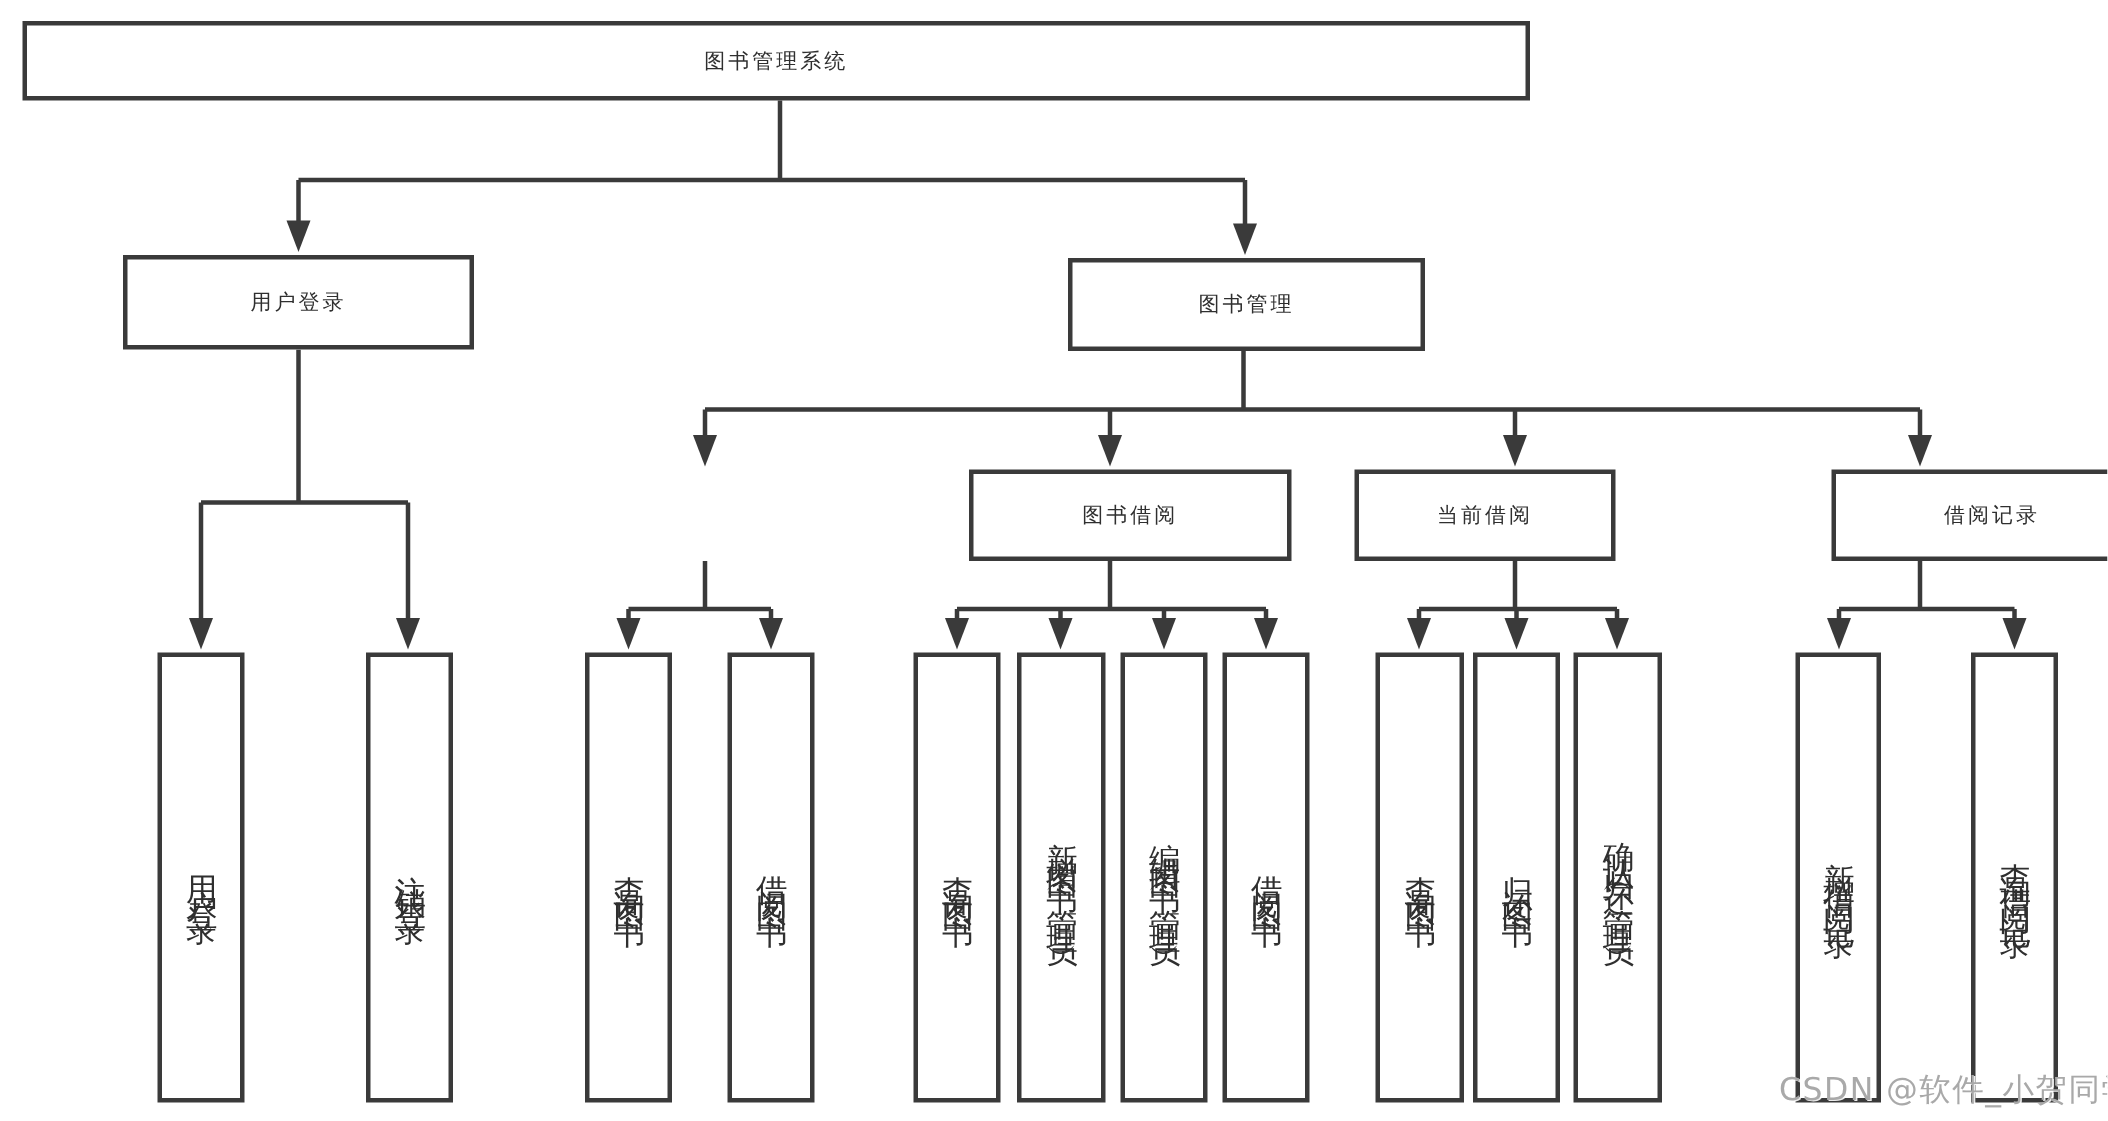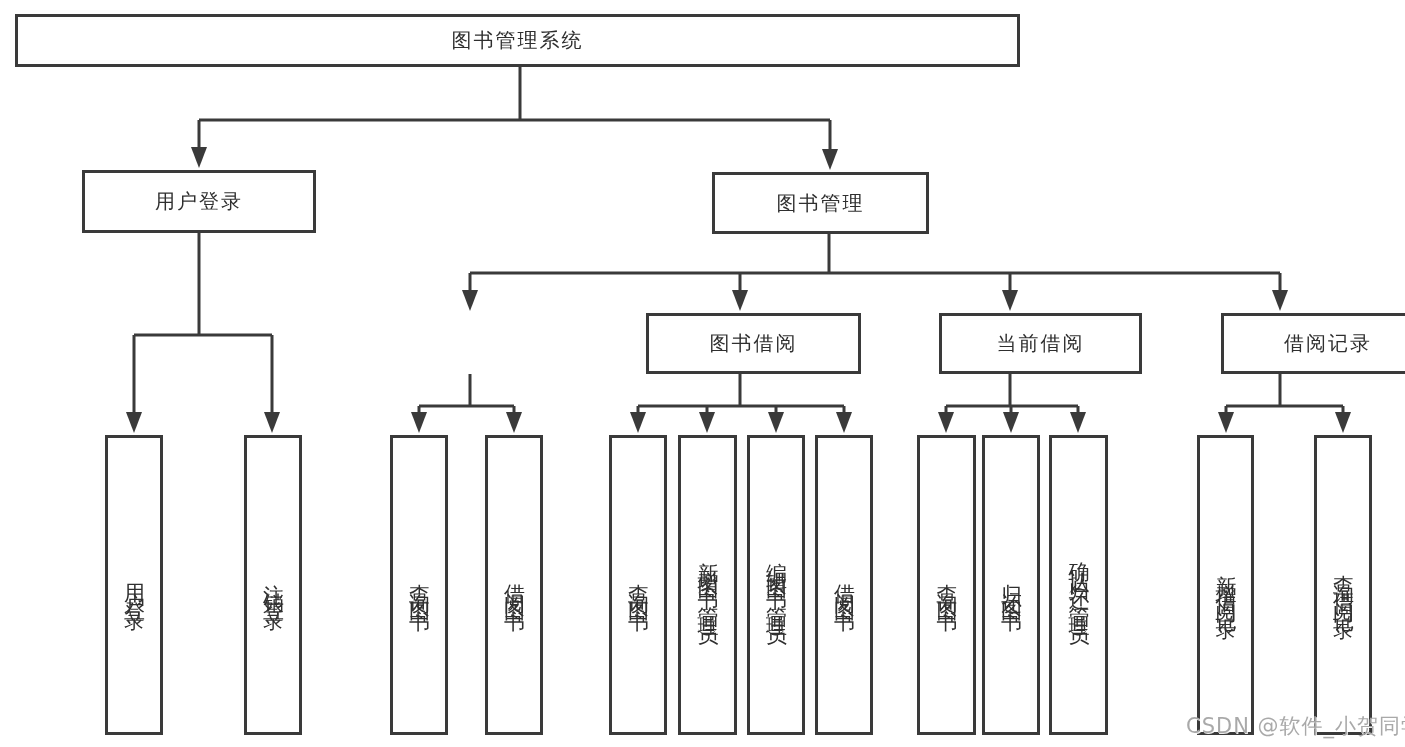--- a/index.html
+++ b/index.html
@@ -22,21 +22,21 @@
   .node{
     position:absolute;
     box-sizing:border-box;
     border:3px solid var(--line);
     background:#fff;
     display:flex;
     align-items:center;
     justify-content:center;
     color:var(--text);
   }
-  .h{font-size:20px;letter-spacing:2px;white-space:nowrap;}
+  .h{font-size:14px;letter-spacing:2px;white-space:nowrap;}
   .v{
     writing-mode:vertical-rl;
     font-size:21px;
     letter-spacing:9px;
     line-height:1;
     text-align:center;
   }
   .watermark{
     position:absolute;
     left:1186px;top:712px;
@@ -84,24 +84,24 @@
     <polygon class="arrow" points="1078,433 1070,412 1086,412"></polygon>
 
     <path class="wire" d="M1280 374 V406 M1226 406 H1343 M1226 406 V416 M1343 406 V416"></path>
     <polygon class="arrow" points="1226,433 1218,412 1234,412"></polygon>
     <polygon class="arrow" points="1343,433 1335,412 1351,412"></polygon>
   </svg>
 
   <div class="node h" style="left:15px;top:14px;width:1005px;height:53px;">图书管理系统</div>
 
   <div class="node h" style="left:82px;top:170px;width:234px;height:63px;">用户登录</div>
-  <div class="node h" style="left:712px;top:172px;width:217px;height:62px;">图书管理</div>
+  <div class="node h" style="left:712px;top:172px;width:238px;height:62px;">图书管理</div>
 
   <div class="node h" style="left:646px;top:313px;width:215px;height:61px;">图书借阅</div>
-  <div class="node h" style="left:903px;top:313px;width:203px;height:61px;margin-left:36px;">当前借阅</div>
+  <div class="node h" style="left:903px;top:313px;width:174px;height:61px;">当前借阅</div>
   <div class="node h" style="left:1173px;top:313px;width:214px;height:61px;margin-left:48px;">借阅记录</div>
 
   <div class="node v" style="left:105px;top:435px;width:58px;height:300px;">用户登录</div>
   <div class="node v" style="left:244px;top:435px;width:58px;height:300px;">注销登录</div>
 
   <div class="node v" style="left:390px;top:435px;width:58px;height:300px;">查询图书</div>
   <div class="node v" style="left:485px;top:435px;width:58px;height:300px;">借阅图书</div>
 
   <div class="node v" style="left:609px;top:435px;width:58px;height:300px;">查询图书</div>
   <div class="node v" style="left:678px;top:435px;width:59px;height:300px;">新增图书（管理员）</div>

